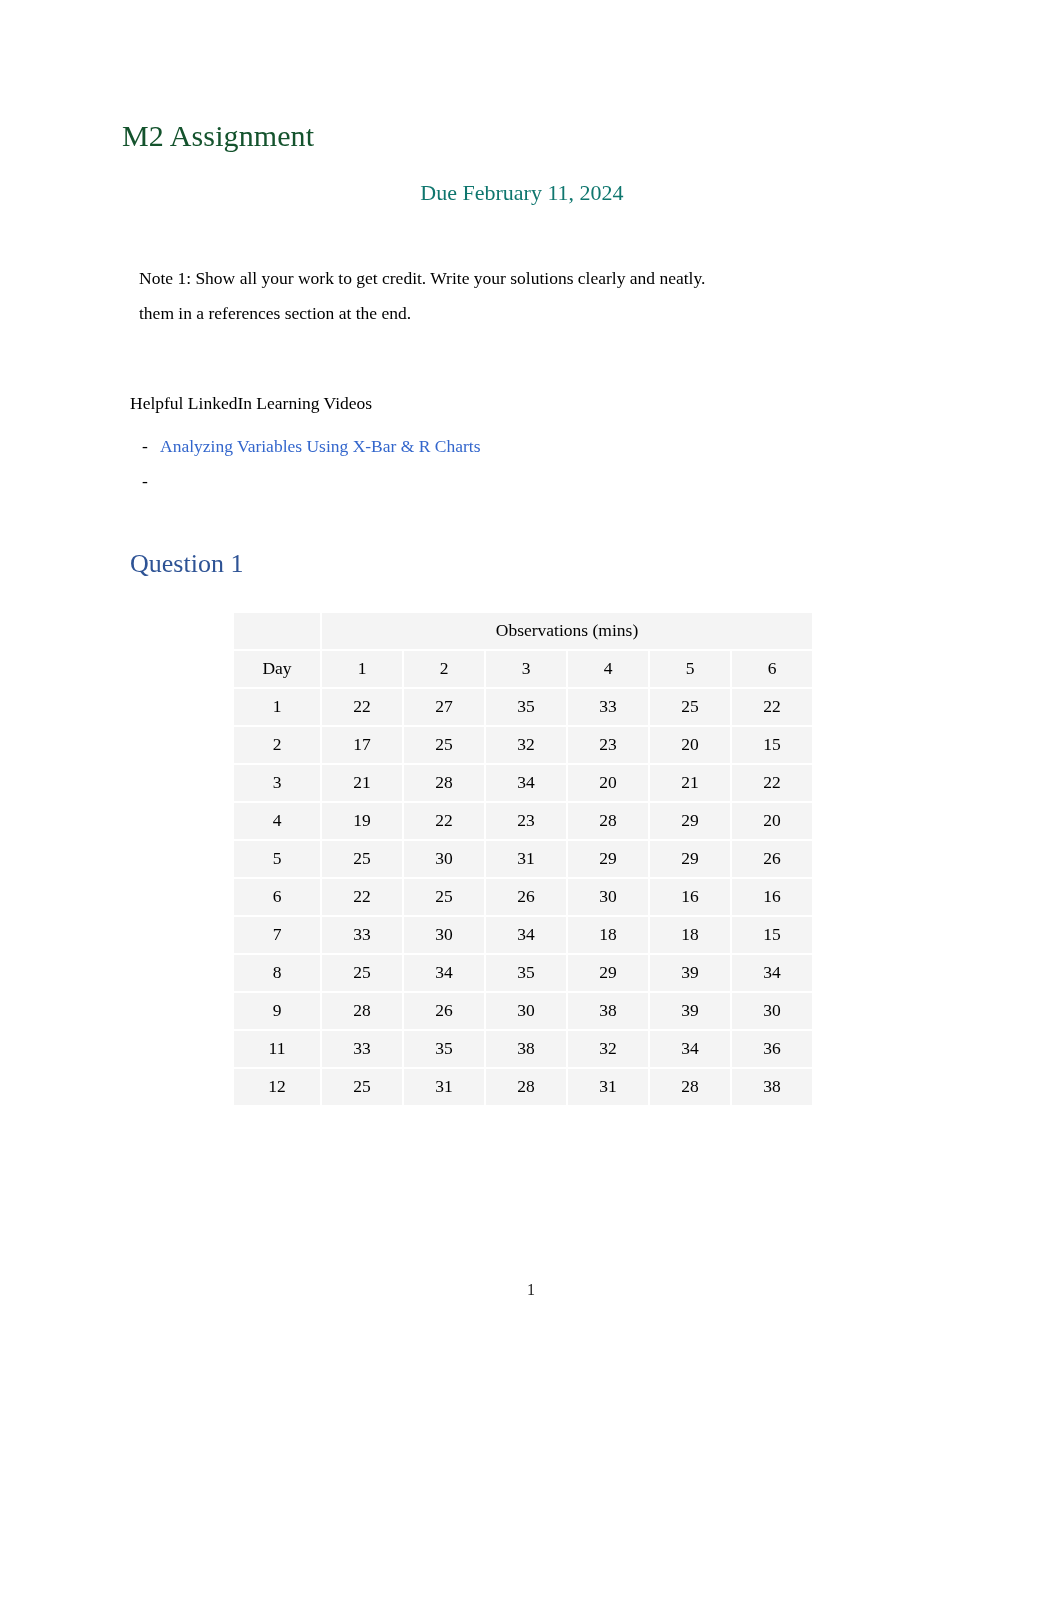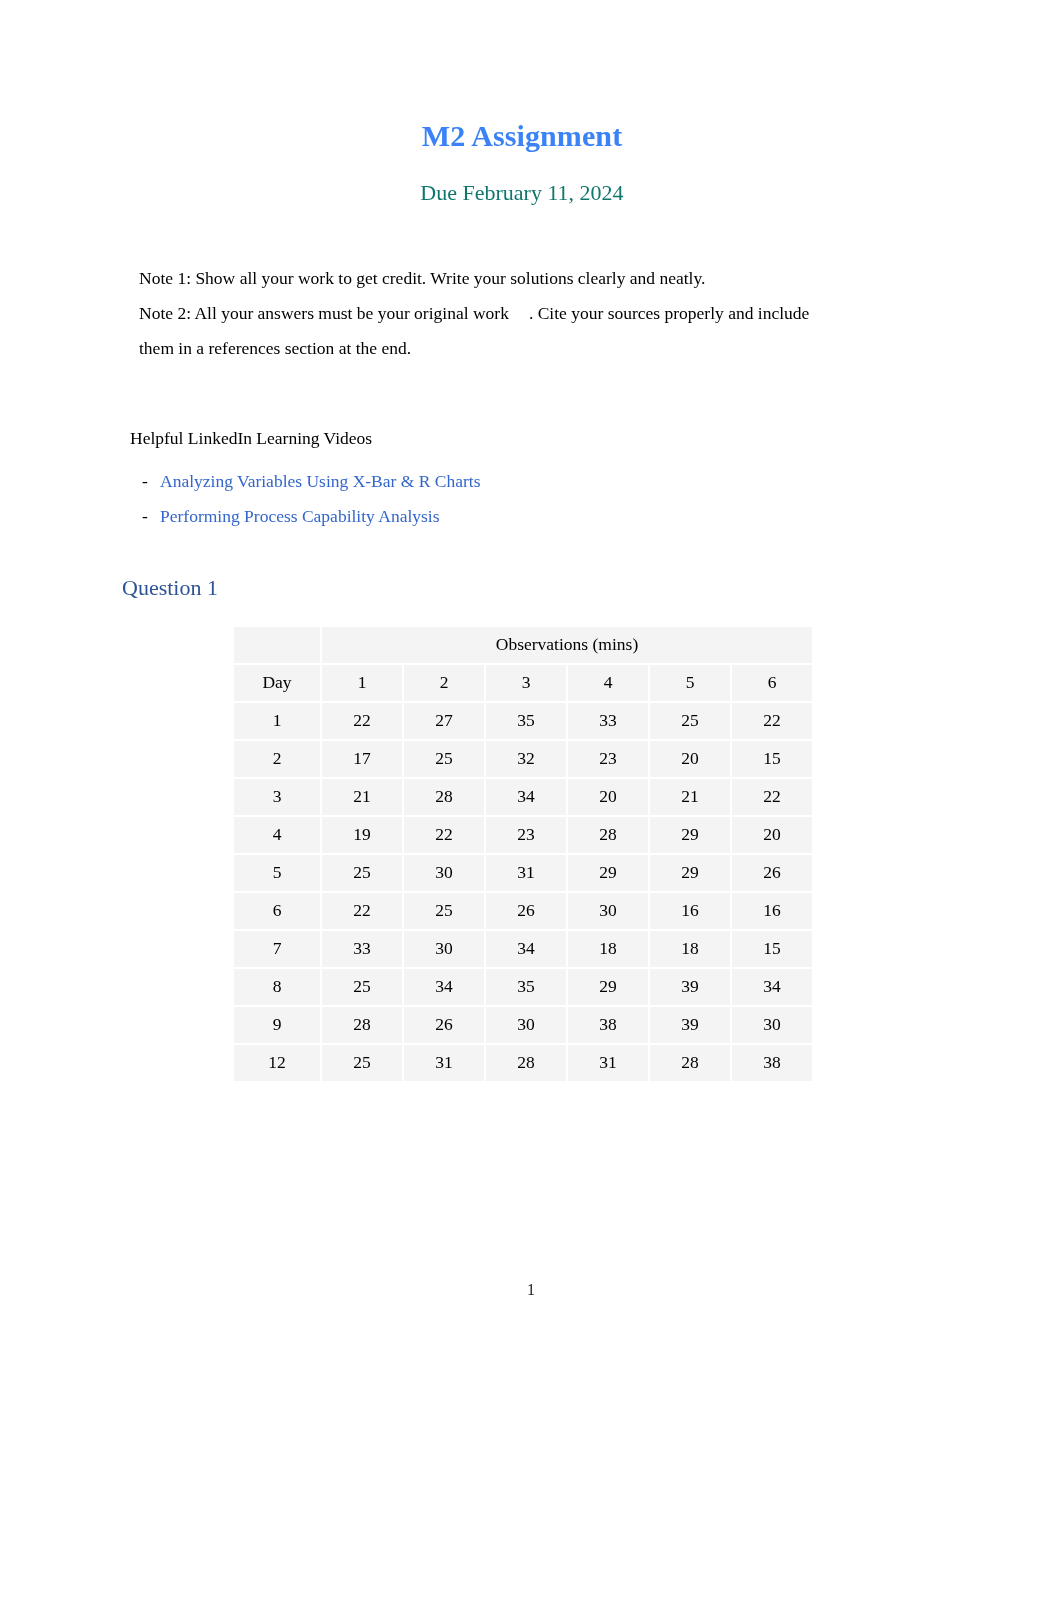--- a/index.html
+++ b/index.html
@@ -28,25 +28,24 @@
 
   .content {
     position: absolute;
     left: 122px;
     top: 0;
     width: 800px;
   }
 
   
   .doc-title {
-    text-align: center;
-    color: #3b82f6;
+    color: #14532d;
     font-size: 30px;
     line-height: 1.2;
-    font-weight: bold;
+    font-weight: normal;
     margin: 0;
     padding-top: 118px;
     letter-spacing: 0.1px;
   }
   .doc-subtitle {
     text-align: center;
     color: #0f766e;
     font-size: 22px;
     line-height: 1.2;
     margin: 0;
@@ -97,24 +96,24 @@
   .video-link {
     color: #3366cc;
     text-decoration: none;
     cursor: pointer;
     text-align: center;
   }
 
   
   .question-heading {
     color: #2e5395;
-    font-size: 22px;
+    font-size: 26px;
     line-height: 1.3;
     font-weight: normal;
-    margin: 0;
+    margin: 8px;
     padding-top: 40px;
   }
   .question-body {
     font-size: 17.5px;
     line-height: 36px;
     color: #000;
     margin: 0;
     padding-top: 8px;
     width: 740px;
   }
@@ -175,37 +174,35 @@
 <div class="page">
   <div class="content">
 
     <h1 class="doc-title">M2 Assignment</h1>
 
     <div class="doc-subtitle">Due February 11, 2024</div>
 
     <div class="notes">
       <p class="note-line">Note 1: Show all your work to get credit. Write your solutions clearly and neatly.</p>
 
-      <p class="note-line"><span>Note 2: All your answers must be your original work</span><span class="gap-span"></span><span>. Cite your sources properly and include</span></p>
 
       <p class="note-line">them in a references section at the end.</p>
 
     </div>
 
     <div class="videos-block">
       <p class="videos-heading">Helpful LinkedIn Learning Videos</p>
 
       <div class="video-item">
         <span class="bullet-dash">-</span>
         <span class="video-link">Analyzing Variables Using X-Bar &amp; R Charts</span>
       </div>
 
       <div class="video-item">
         <span class="bullet-dash">-</span>
-        <span class="video-link">Performing Process Capability Analysis</span>
       </div>
     </div>
 
     <h2 class="question-heading">Question 1</h2>
 
 
     <div class="table-wrap">
       <table class="obs-table">
         <colgroup>
           <col class="day-col">
@@ -307,20 +304,29 @@
             <tr>
               <td>9</td>
               <td>28</td>
               <td>26</td>
               <td>30</td>
               <td>38</td>
               <td>39</td>
               <td>30</td>
             </tr>
             <tr>
+              <td>11</td>
+              <td>33</td>
+              <td>35</td>
+              <td>38</td>
+              <td>32</td>
+              <td>34</td>
+              <td>36</td>
+            </tr>
+            <tr>
               <td>12</td>
               <td>25</td>
               <td>31</td>
               <td>28</td>
               <td>31</td>
               <td>28</td>
               <td>38</td>
             </tr>
           </tbody>
       </table>

